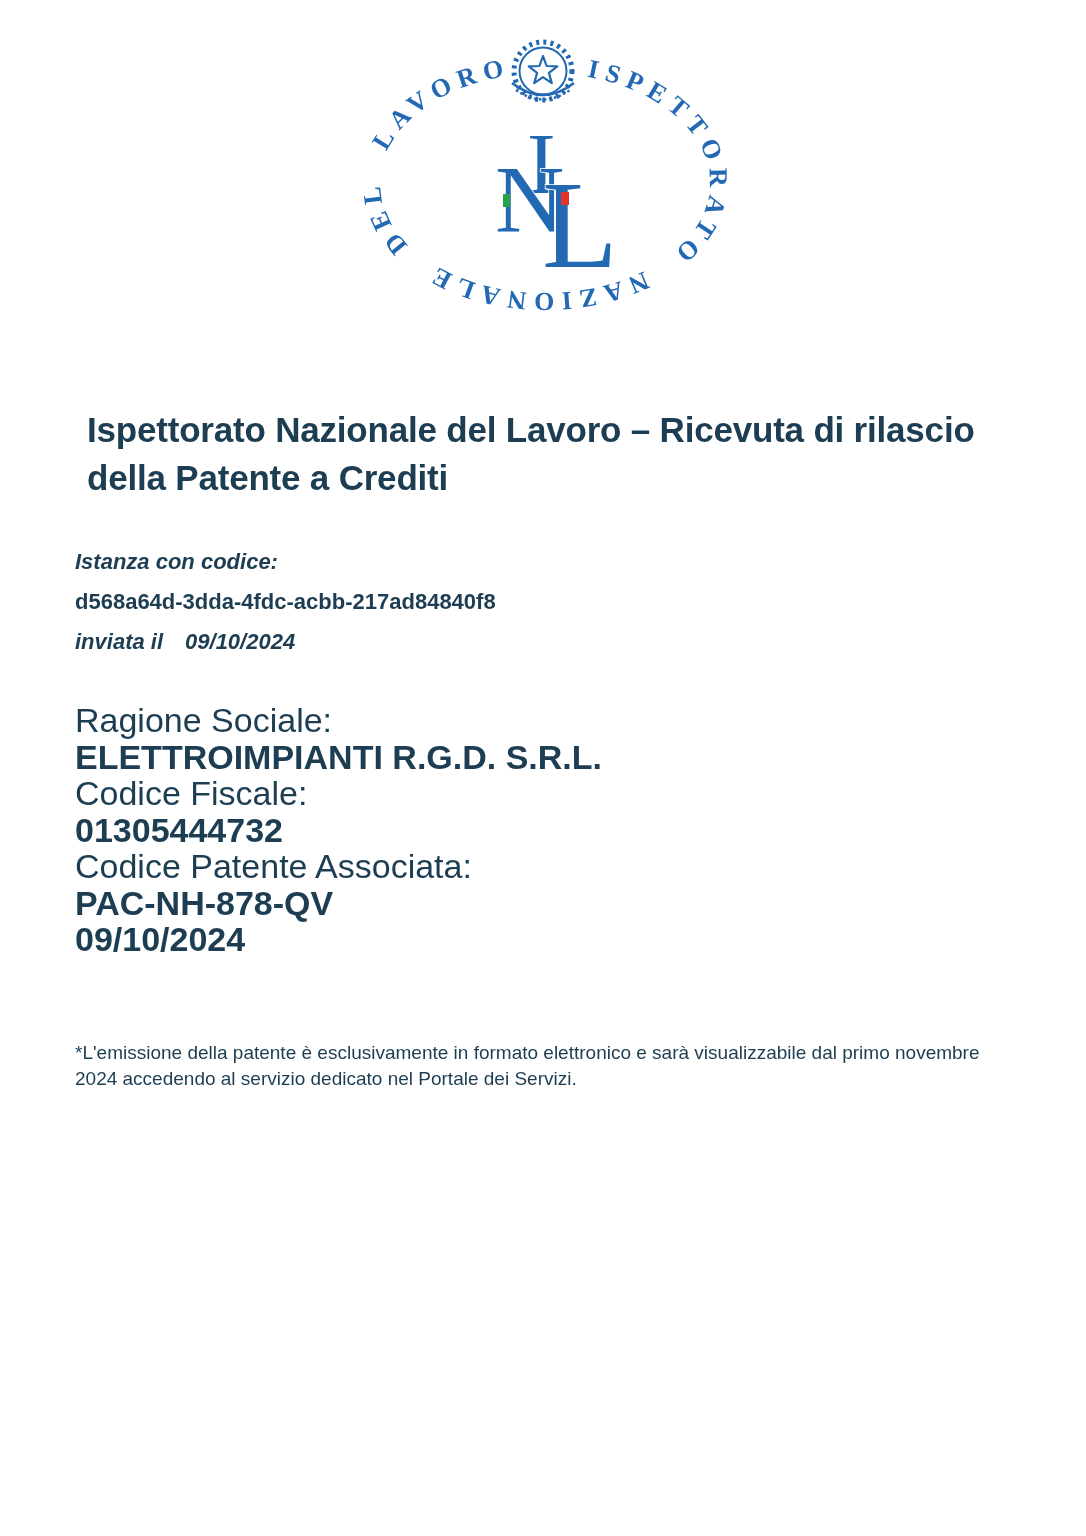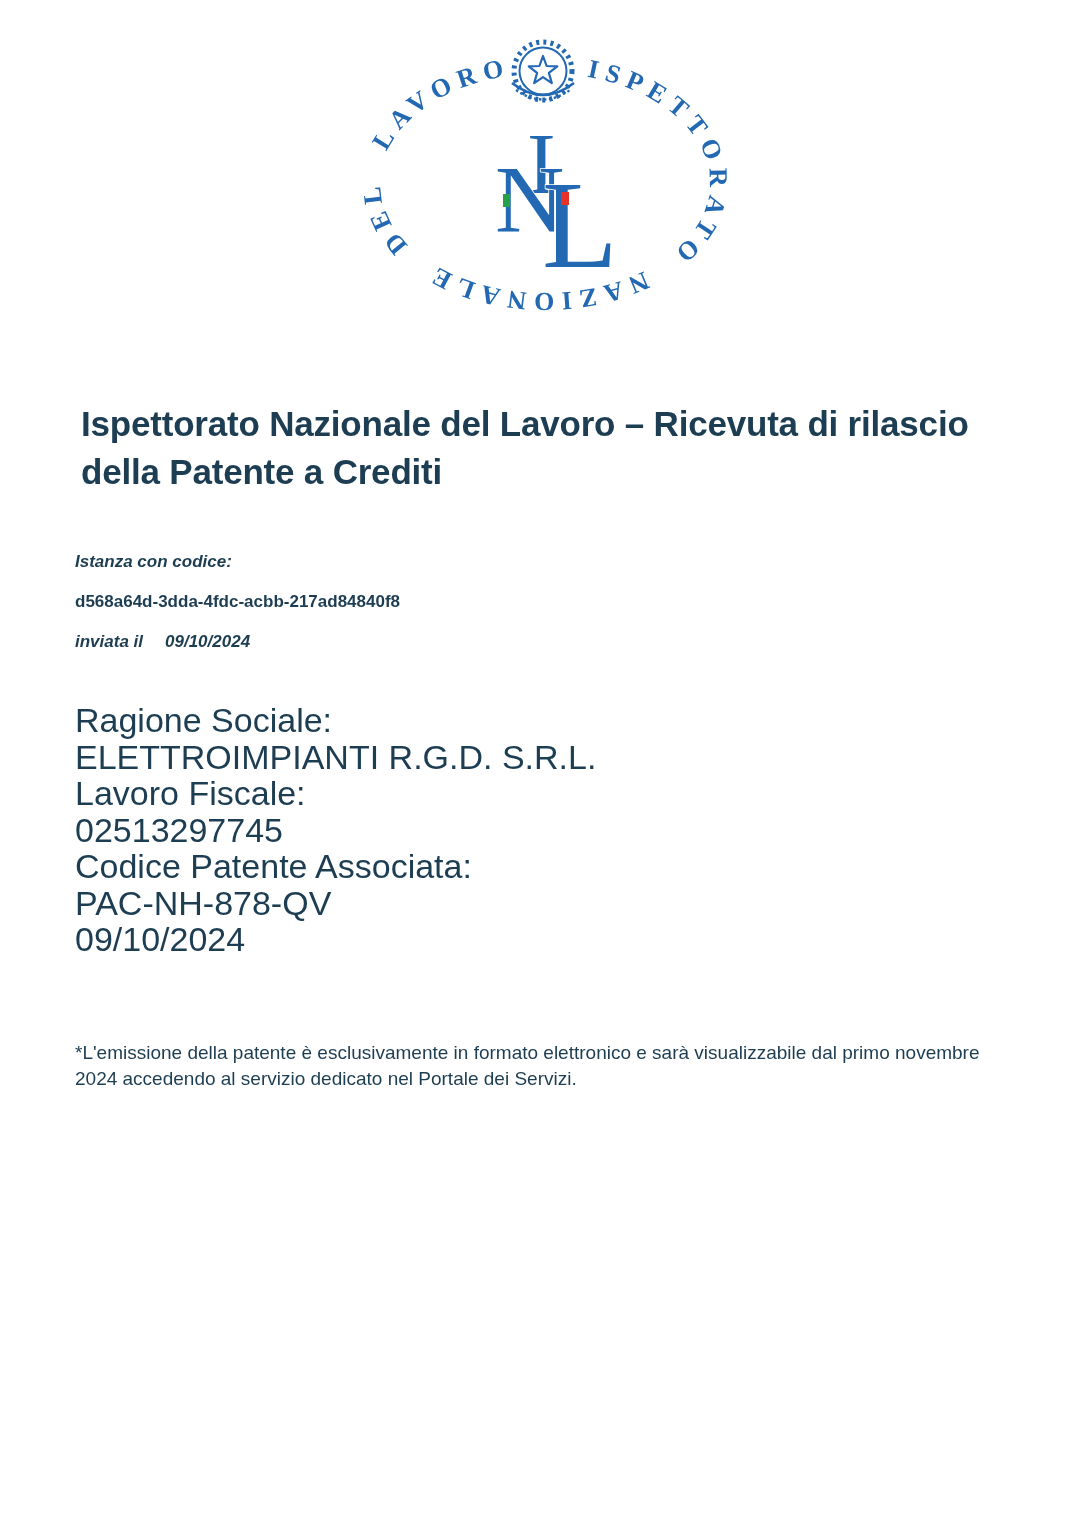--- a/index.html
+++ b/index.html
@@ -35,53 +35,53 @@
     stroke:#ffffff;
     stroke-width:1.6px;
   }
   .emblem-stroke{fill:none;stroke:#2268b2;}
   
   .title{
     position:absolute;
     left:75px;
     top:394px;
     width:960px;
-    margin:6px;
+    margin:12px;
     font-size:35px;
     line-height:48px;
     font-weight:bold;
     color:#1d3d52;
     letter-spacing:-0.2px;
   }
   
   .istanza{
     position:absolute;
     left:75px;
     top:551px;
   }
   .istanza p{
     margin:0 0 19px 0;
-    font-size:17px;
+    font-size:22px;
     line-height:21px;
     font-weight:bold;
   }
   .istanza .it{font-style:italic;}
   .istanza .sent-date{display:inline-block;margin-left:22px;}
   
   .details{
     position:absolute;
     left:75px;
     top:702px;
   }
   .details p{
     margin:0;
     font-size:34px;
     line-height:36.5px;
   }
-  .details .value{font-weight:normal;}
+  .details .value{font-weight:bold;}
   
   .footnote{
     position:absolute;
     left:75px;
     top:1040px;
     width:928px;
     margin:0;
     font-size:19px;
     line-height:26px;
   }
@@ -119,22 +119,22 @@
 
   <div class="istanza">
     <p class="it">Istanza con codice:</p>
     <p>d568a64d-3dda-4fdc-acbb-217ad84840f8</p>
     <p class="it"><span>inviata il</span><span class="sent-date">09/10/2024</span></p>
   </div>
 
   <div class="details">
     <p class="label">Ragione Sociale:</p>
     <p class="value">ELETTROIMPIANTI R.G.D. S.R.L.</p>
-    <p class="label">Lavoro Fiscale:</p>
-    <p class="value">02513297745</p>
+    <p class="label">Codice Fiscale:</p>
+    <p class="value">01305444732</p>
     <p class="label">Codice Patente Associata:</p>
     <p class="value">PAC-NH-878-QV</p>
     <p class="value">09/10/2024</p>
   </div>
 
   <p class="footnote">*L'emissione della patente è esclusivamente in formato elettronico e sarà visualizzabile dal primo novembre 2024 accedendo al servizio dedicato nel Portale dei Servizi.</p>
 
 </div>
 
 </body></html>

